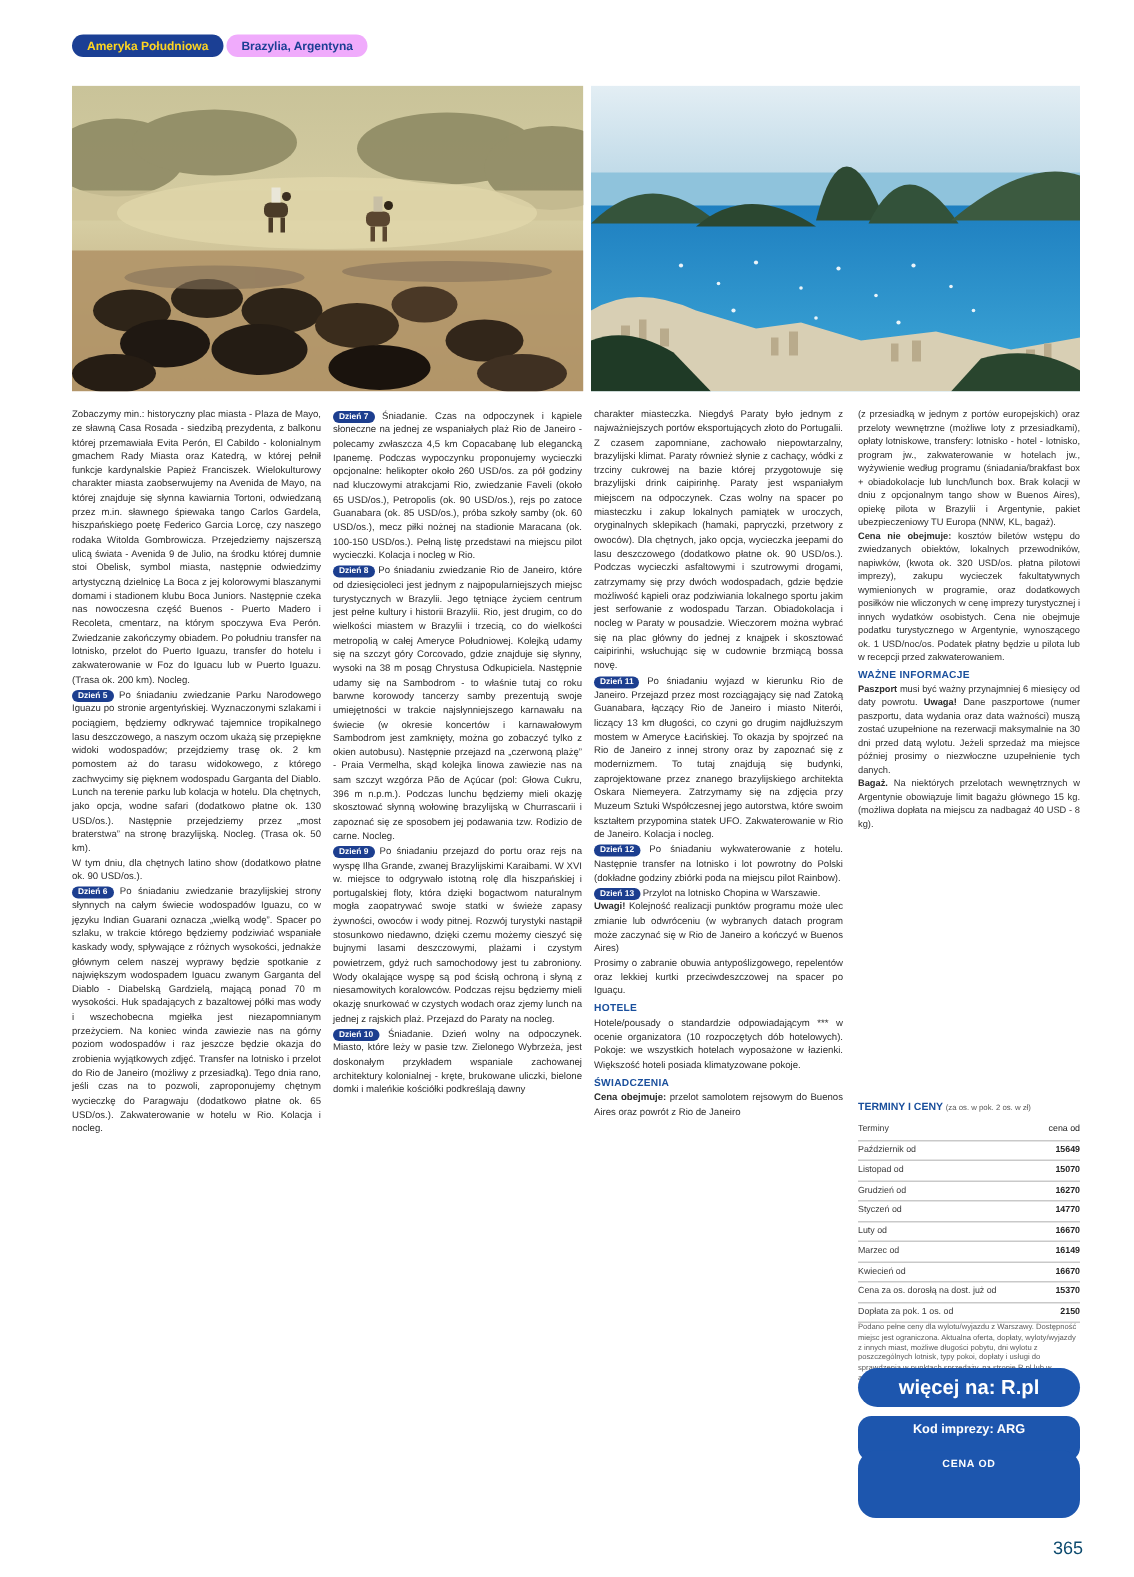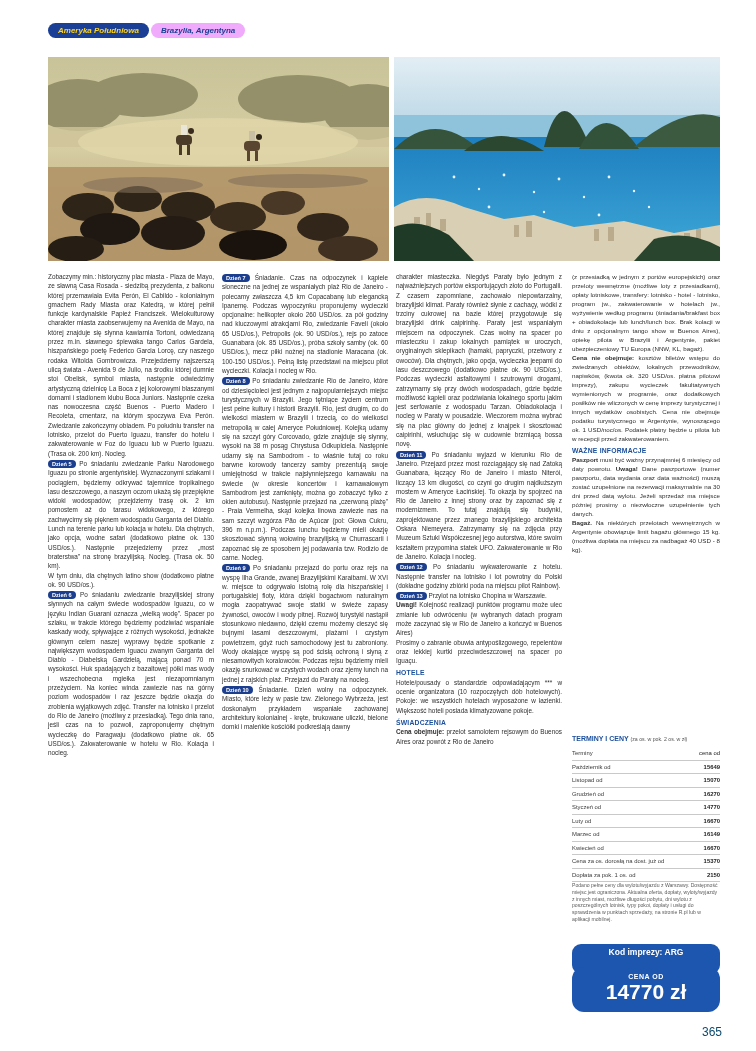--- a/index.html
+++ b/index.html
@@ -2,21 +2,21 @@
 <html><head>
 <meta charset="utf-8">
 <style>
   * { margin:0; padding:0; box-sizing:border-box; }
   html,body { background:#ffffff; }
   body { font-family:"Liberation Sans", sans-serif; color:#2e2e2e; }
   .page { position:relative; width:756px; height:1051px; background:#fff; overflow:hidden; }
 
   
   .tags { position:absolute; left:48px; top:23px; display:flex; gap:2px; }
-  .tag { font-size:8px; font-weight:bold; padding:3px 10px; border-radius:9px; white-space:nowrap;font-style:italic; }
+  .tag { font-size:8px; font-weight:bold; padding:3px 10px; border-radius:9px; white-space:nowrap; }
   .tag-region { background:#1b3f94; color:#ffd520; }
   .tag-country { background:#f0abfc; color:#1b3f94; }
 
   
   .photos { position:absolute; left:48px; top:57px; width:672px; height:204px; display:flex; gap:5px; }
   .photo { height:204px; overflow:hidden; }
   .photo svg { display:block; }
 
   
   .columns { position:absolute; left:48px; top:272px; width:672px; height:742px; display:flex; }
@@ -242,23 +242,23 @@
               <span class="val">15370</span>
             </div>
           <div class="row">
               <span class="lbl">Dopłata za pok. 1 os. od</span>
               <span class="val">2150</span>
             </div>
         </div>
         <p class="footnote">Podano pełne ceny dla wylotu/wyjazdu z Warszawy. Dostępność miejsc jest ograniczona. Aktualna oferta, dopłaty, wyloty/wyjazdy z innych miast, możliwe długości pobytu, dni wylotu z poszczególnych lotnisk, typy pokoi, dopłaty i usługi do sprawdzenia w punktach sprzedaży, na stronie R.pl lub w aplikacji mobilnej.</p>
       </div>
 
+      <div class="btn btn-more">więcej na: R.pl</div>
       <div class="btn btn-code">Kod imprezy: ARG</div>
       <div class="price-box">
         <div class="cap">CENA OD</div>
-        <div class="amount">14770 zł</div>
       </div>
     </div>
 
   </div>
 
   <div class="page-number">365</div>
 </div>
 
 </body></html>

